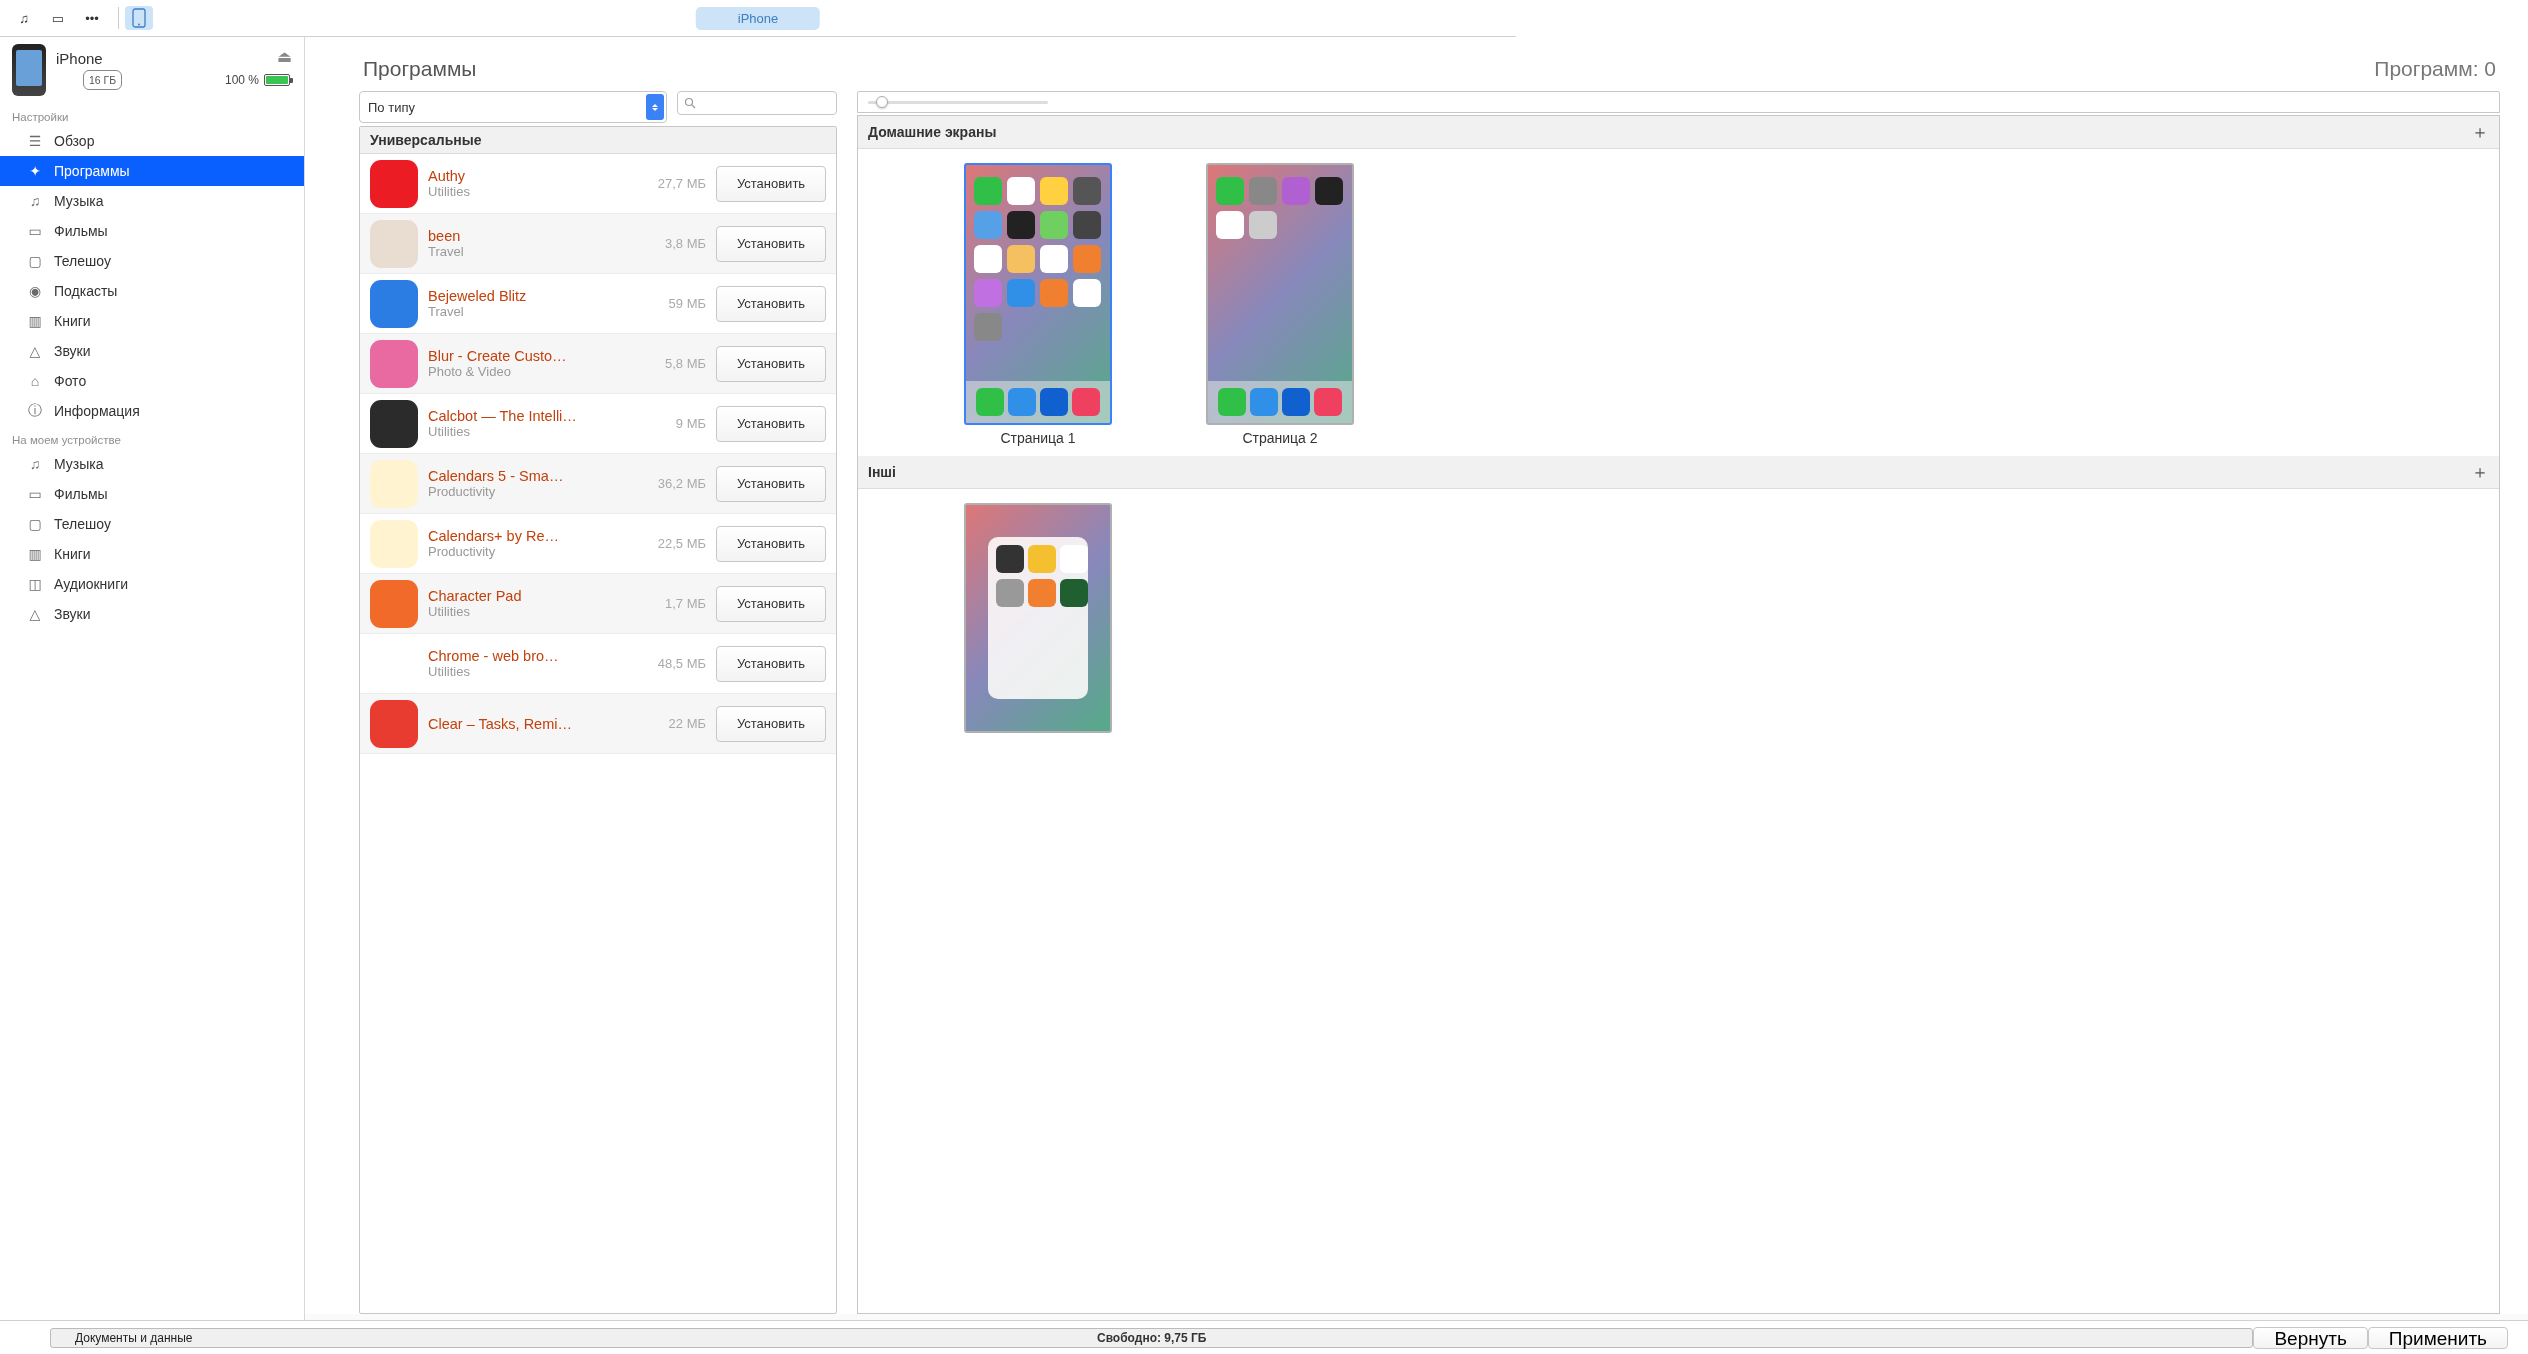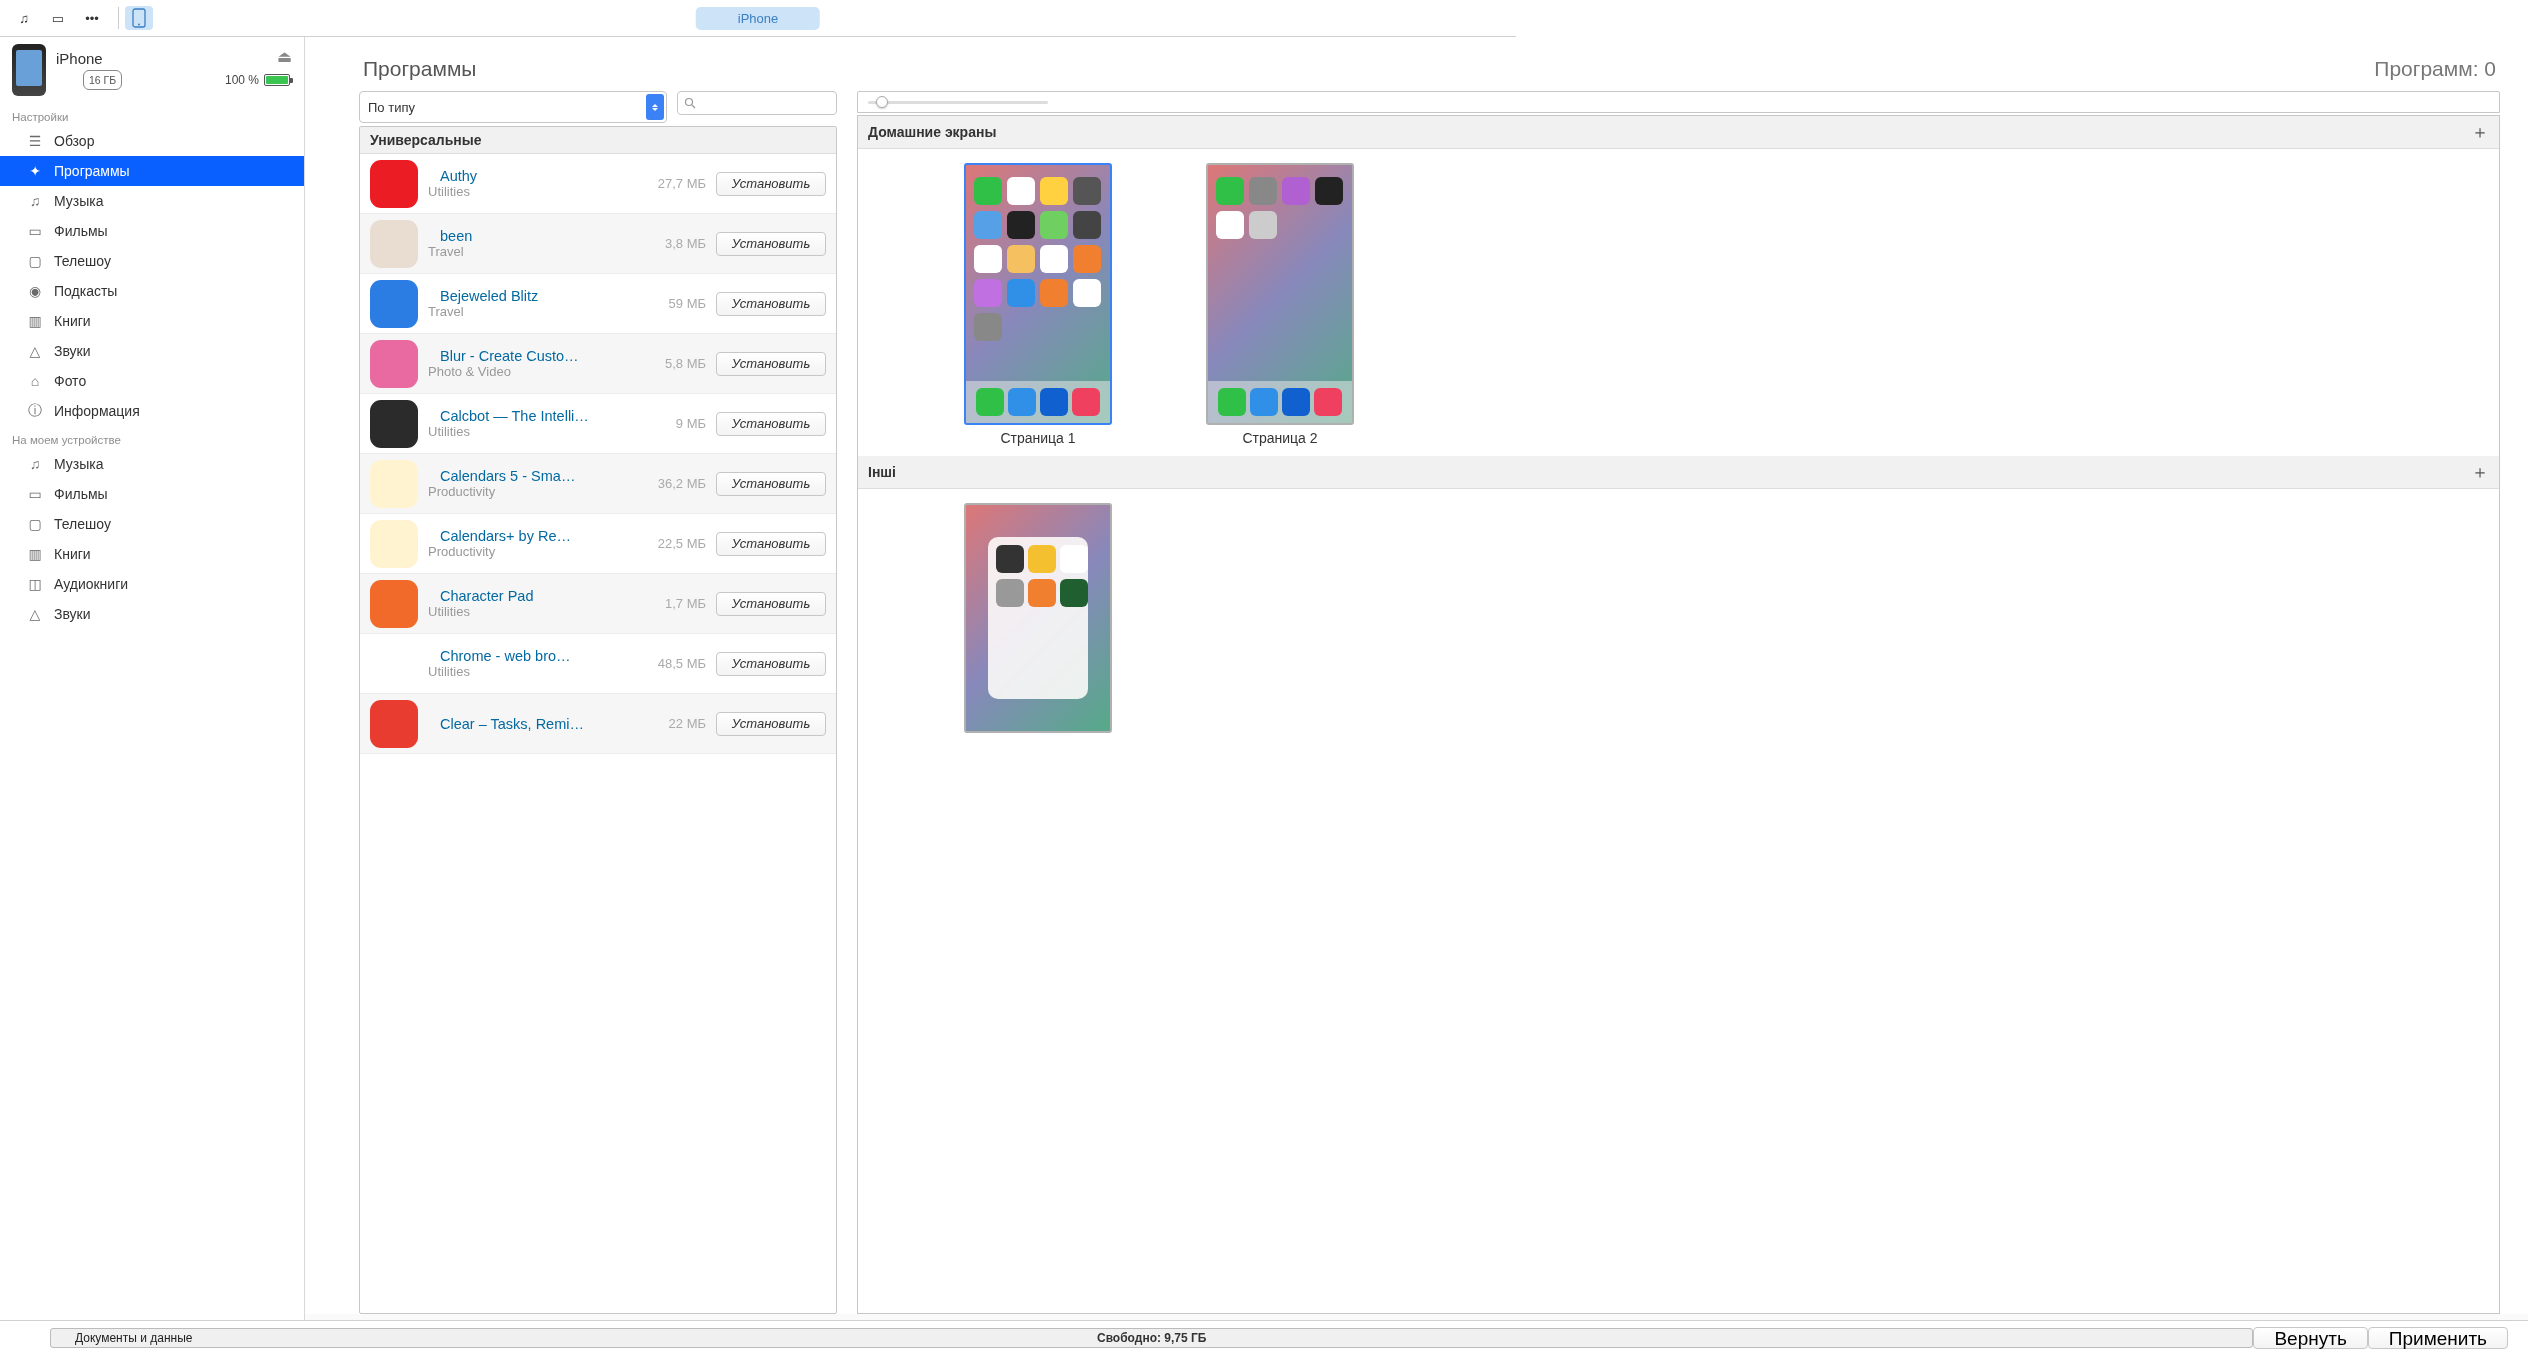--- a/index.html
+++ b/index.html
@@ -47,24 +47,24 @@
 .sortsel .chev::before{content:"";border:3px solid transparent;border-bottom-color:#fff;margin-bottom:1px;}
 .sortsel .chev::after{content:"";border:3px solid transparent;border-top-color:#fff;}
 .srch { width:160px;height:24px;border:1px solid #c7c7c7;border-radius:4px;display:flex;align-items:center;padding:0 6px;}
 
 .apps-list{ flex:1; border:1px solid #c7c7c7; background:#fff; overflow:hidden; border-radius:2px;}
 .list-head{ background:#f1f1f1; font-weight:bold; font-size:14px; padding:5px 10px; border-bottom:1px solid #ddd;}
 .app-row{ height:60px; display:flex; align-items:center; padding:0 10px; border-bottom:1px solid #ececec; gap:10px;}
 .app-row:nth-child(even){background:#f6f6f6;}
 .app-icon{ width:48px;height:48px;border-radius:11px;background:#ccc;flex-shrink:0;}
 .app-txt{ flex:1; min-width:0;}
-.app-name{ font-size:14.5px; color:#0369a1; white-space:nowrap; overflow:hidden; text-overflow:ellipsis;margin-left:12px;}
+.app-name{ font-size:14.5px; color:#c2410c; white-space:nowrap; overflow:hidden; text-overflow:ellipsis;}
 .app-cat{ font-size:13px; color:#999; }
 .app-size{ font-size:13px; color:#aaa; width:62px; text-align:right;}
-.install-btn{ width:110px;height:24px;border:1px solid #c7c7c7;border-radius:4px;background:linear-gradient(#fff,#f3f3f3);font-size:13px;color:#333;font-style:italic;}
+.install-btn{ width:110px;height:36px;border:1px solid #c7c7c7;border-radius:4px;background:linear-gradient(#fff,#f3f3f3);font-size:13px;color:#333;}
 
 
 .screens-panel{ flex:1; display:flex; flex-direction:column; gap:2px;}
 .zoom-bar{ height:22px; border:1px solid #c7c7c7; border-radius:2px 2px 0 0; background:#fff; padding:0 10px; display:flex; align-items:center;}
 .zoom-track{ width:180px; height:3px; background:#ddd; border-radius:2px; position:relative;}
 .zoom-knob{ position:absolute; left:8px; top:-5px; width:12px;height:12px;border-radius:50%;background:#fff;border:1px solid #aaa;box-shadow:0 1px 2px rgba(0,0,0,.2);}
 .screens-box{ flex:1; border:1px solid #c7c7c7; background:#fff; overflow:hidden;}
 .sect-head{ background:#f1f1f1; font-weight:bold; padding:4px 10px; border-bottom:1px solid #ddd; display:flex; justify-content:space-between; align-items:center; font-size:14px;}
 .plus{ font-size:18px; font-weight:300; color:#555;}
 .screens-row{ display:flex; gap:50px; padding:14px 62px 10px;}

